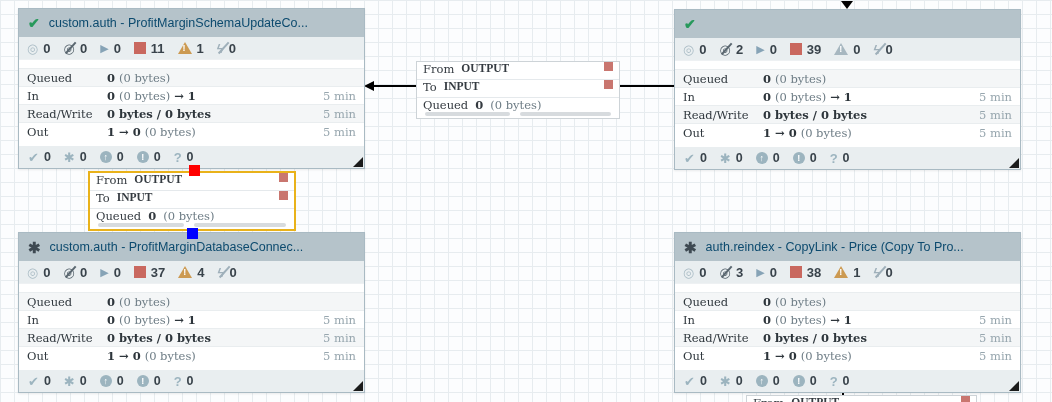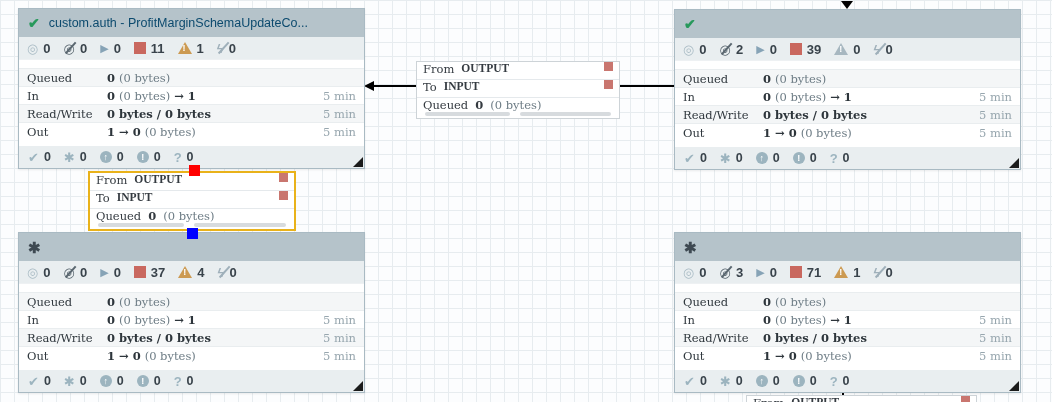--- a/index.html
+++ b/index.html
@@ -291,20 +291,21 @@
           <span class="f-ic f-q">?</span>
           <span class="cnt">0</span>
         </span>
       <span class="resize-handle"></span>
     </div>
   </div>
 
   <div class="pg" style="left:18px;top:232px;">
     <div class="pg-header">
       <span class="vc-icon vc-asterisk">✱</span>
+      <span class="pg-title">custom.auth - ProfitMarginDatabaseConnec...</span>
     </div>
     <div class="pg-banner">
       <span class="stat">
           <span class="ic ic-bullseye">◎</span>
           <span class="cnt">0</span>
         </span>
       <span class="stat">
           <span class="ic ic-bullseye-dark ic-strike">◎</span>
           <span class="cnt">0</span>
         </span>
@@ -384,37 +385,38 @@
           <span class="f-ic f-q">?</span>
           <span class="cnt">0</span>
         </span>
       <span class="resize-handle"></span>
     </div>
   </div>
 
   <div class="pg" style="left:674px;top:232px;">
     <div class="pg-header">
       <span class="vc-icon vc-asterisk">✱</span>
+      <span class="pg-title">auth.reindex - CopyLink - Price (Copy To Pro...</span>
     </div>
     <div class="pg-banner">
       <span class="stat">
           <span class="ic ic-bullseye">◎</span>
           <span class="cnt">0</span>
         </span>
       <span class="stat">
           <span class="ic ic-bullseye-dark ic-strike">◎</span>
           <span class="cnt">3</span>
         </span>
       <span class="stat">
           <span class="ic ic-play">▶</span>
           <span class="cnt">0</span>
         </span>
       <span class="stat">
           <span class="ic ic-stop"></span>
-          <span class="cnt">71</span>
+          <span class="cnt">38</span>
         </span>
       <span class="stat">
           <span class="ic ic-tri"></span>
           <span class="cnt">1</span>
         </span>
       <span class="stat">
           <span class="ic ic-bolt ic-strike">ϟ</span>
           <span class="cnt">0</span>
         </span>
     </div>

